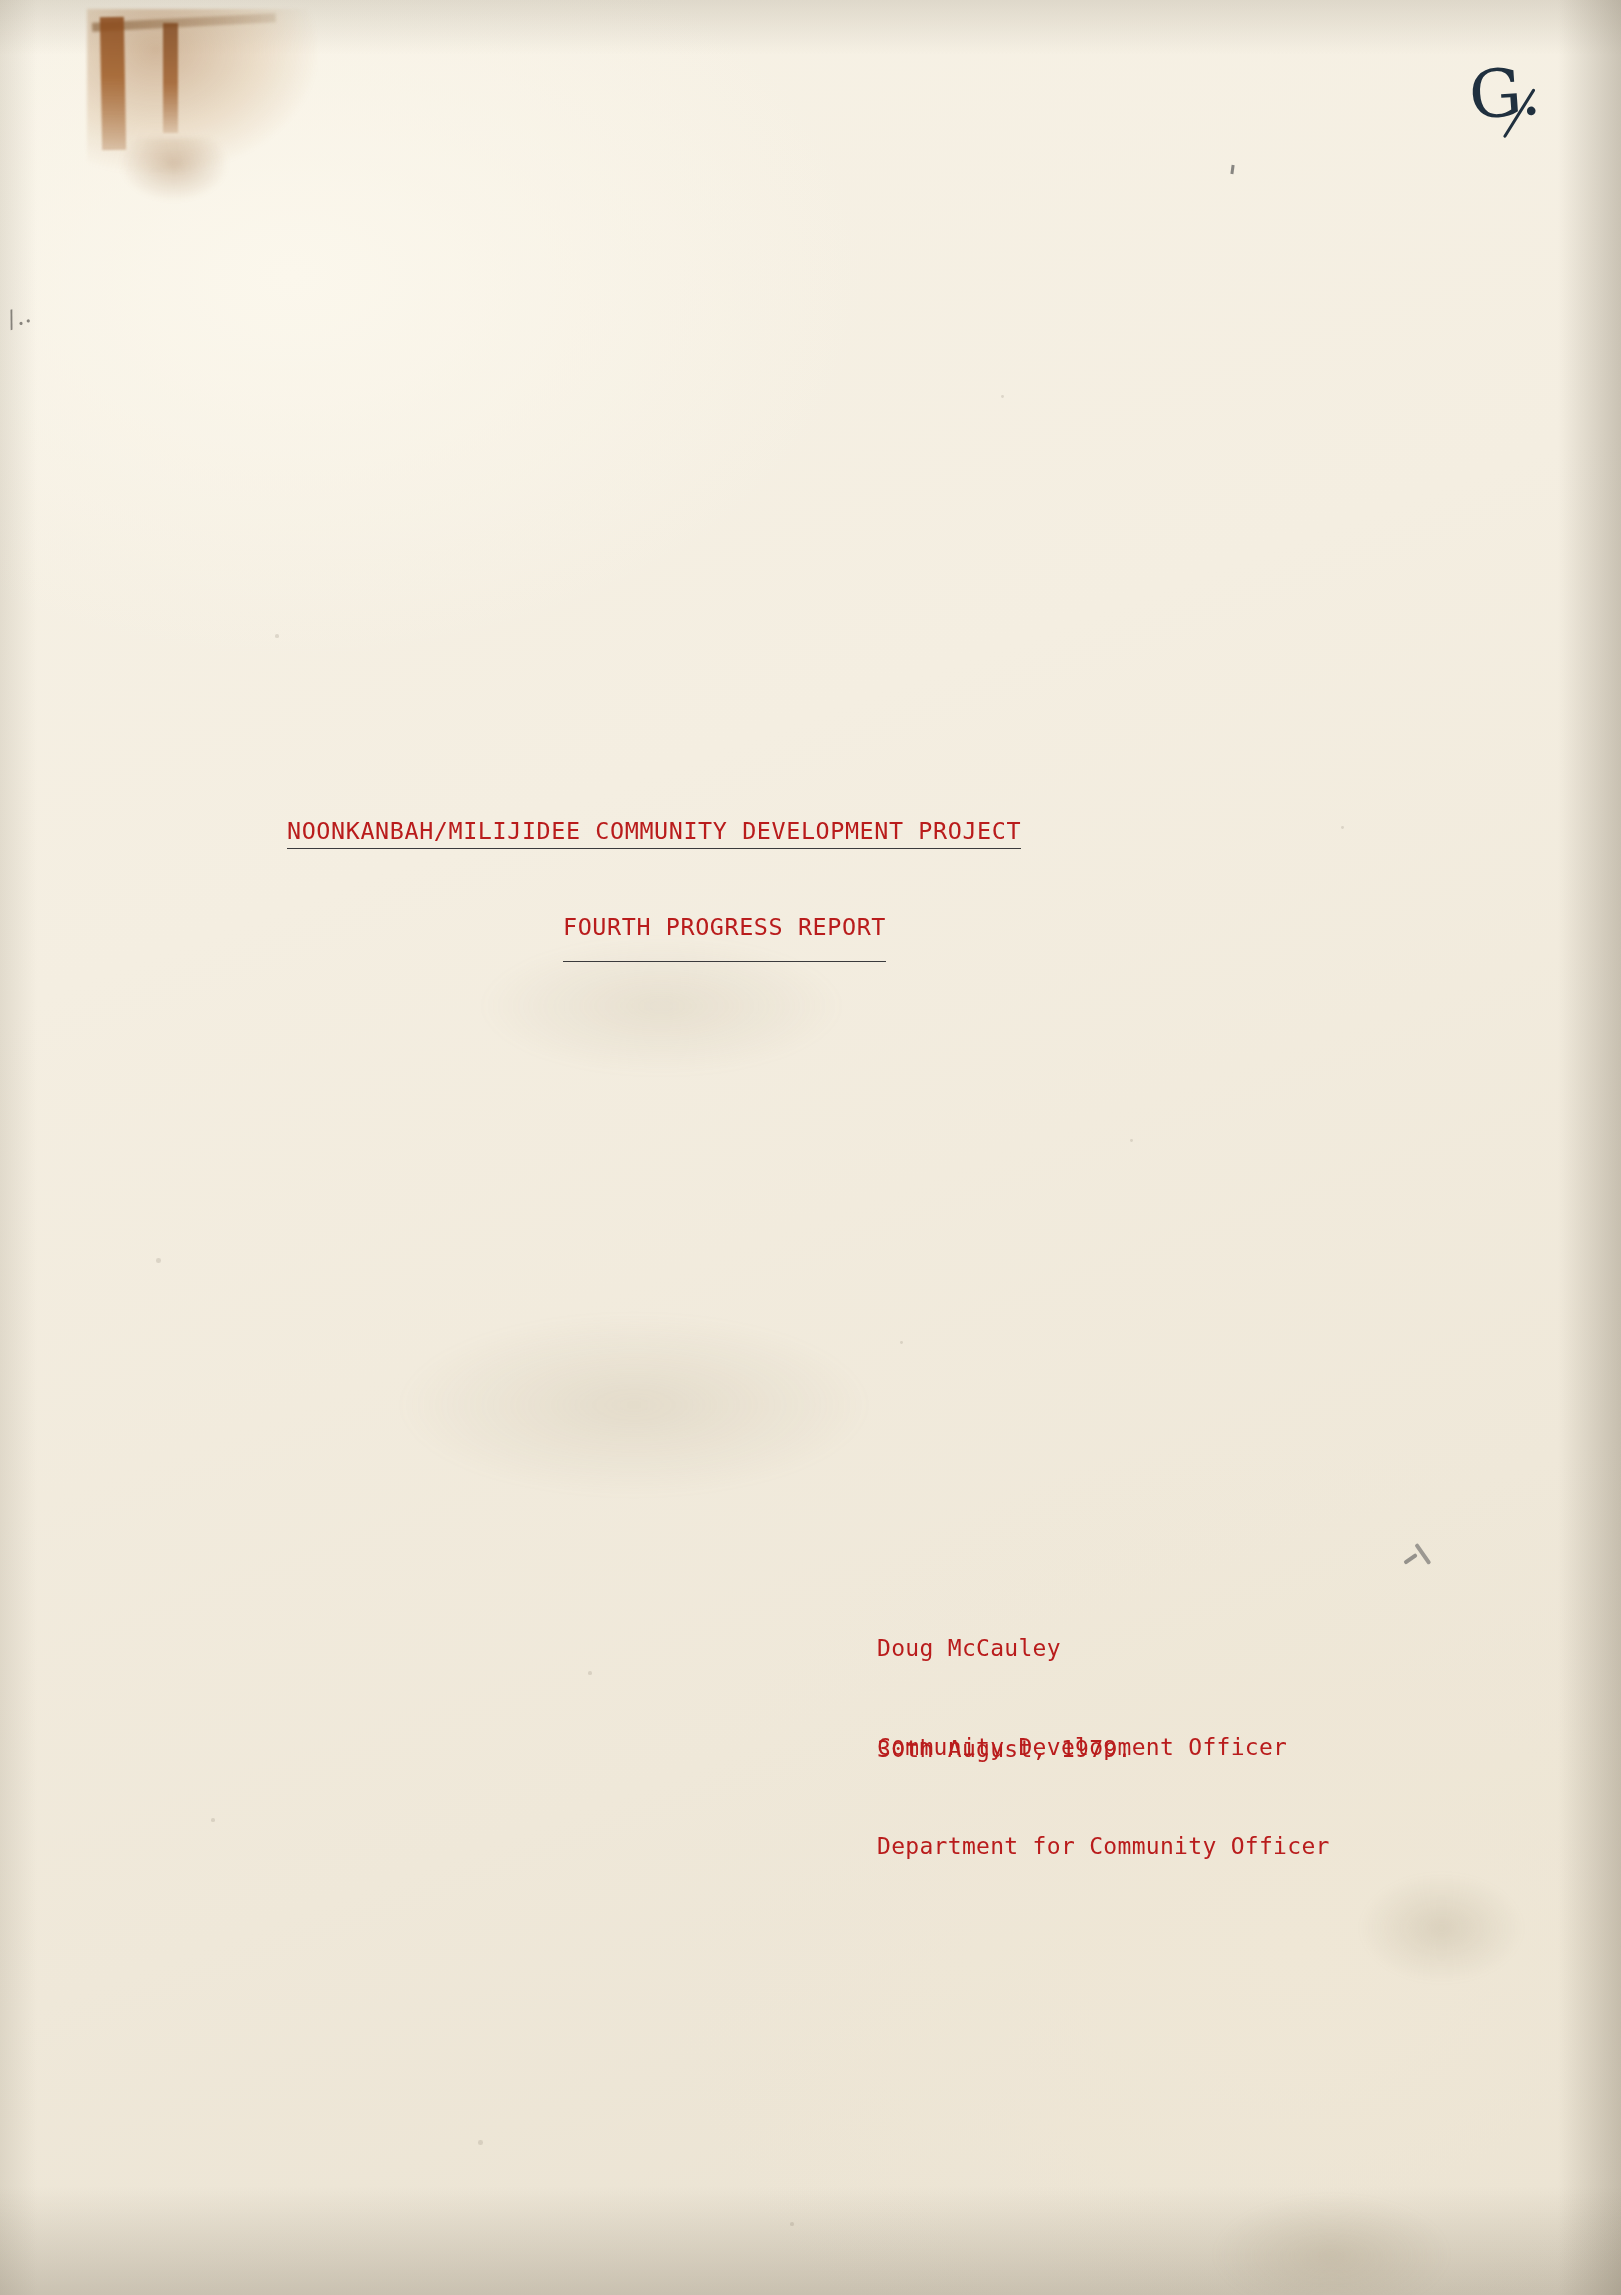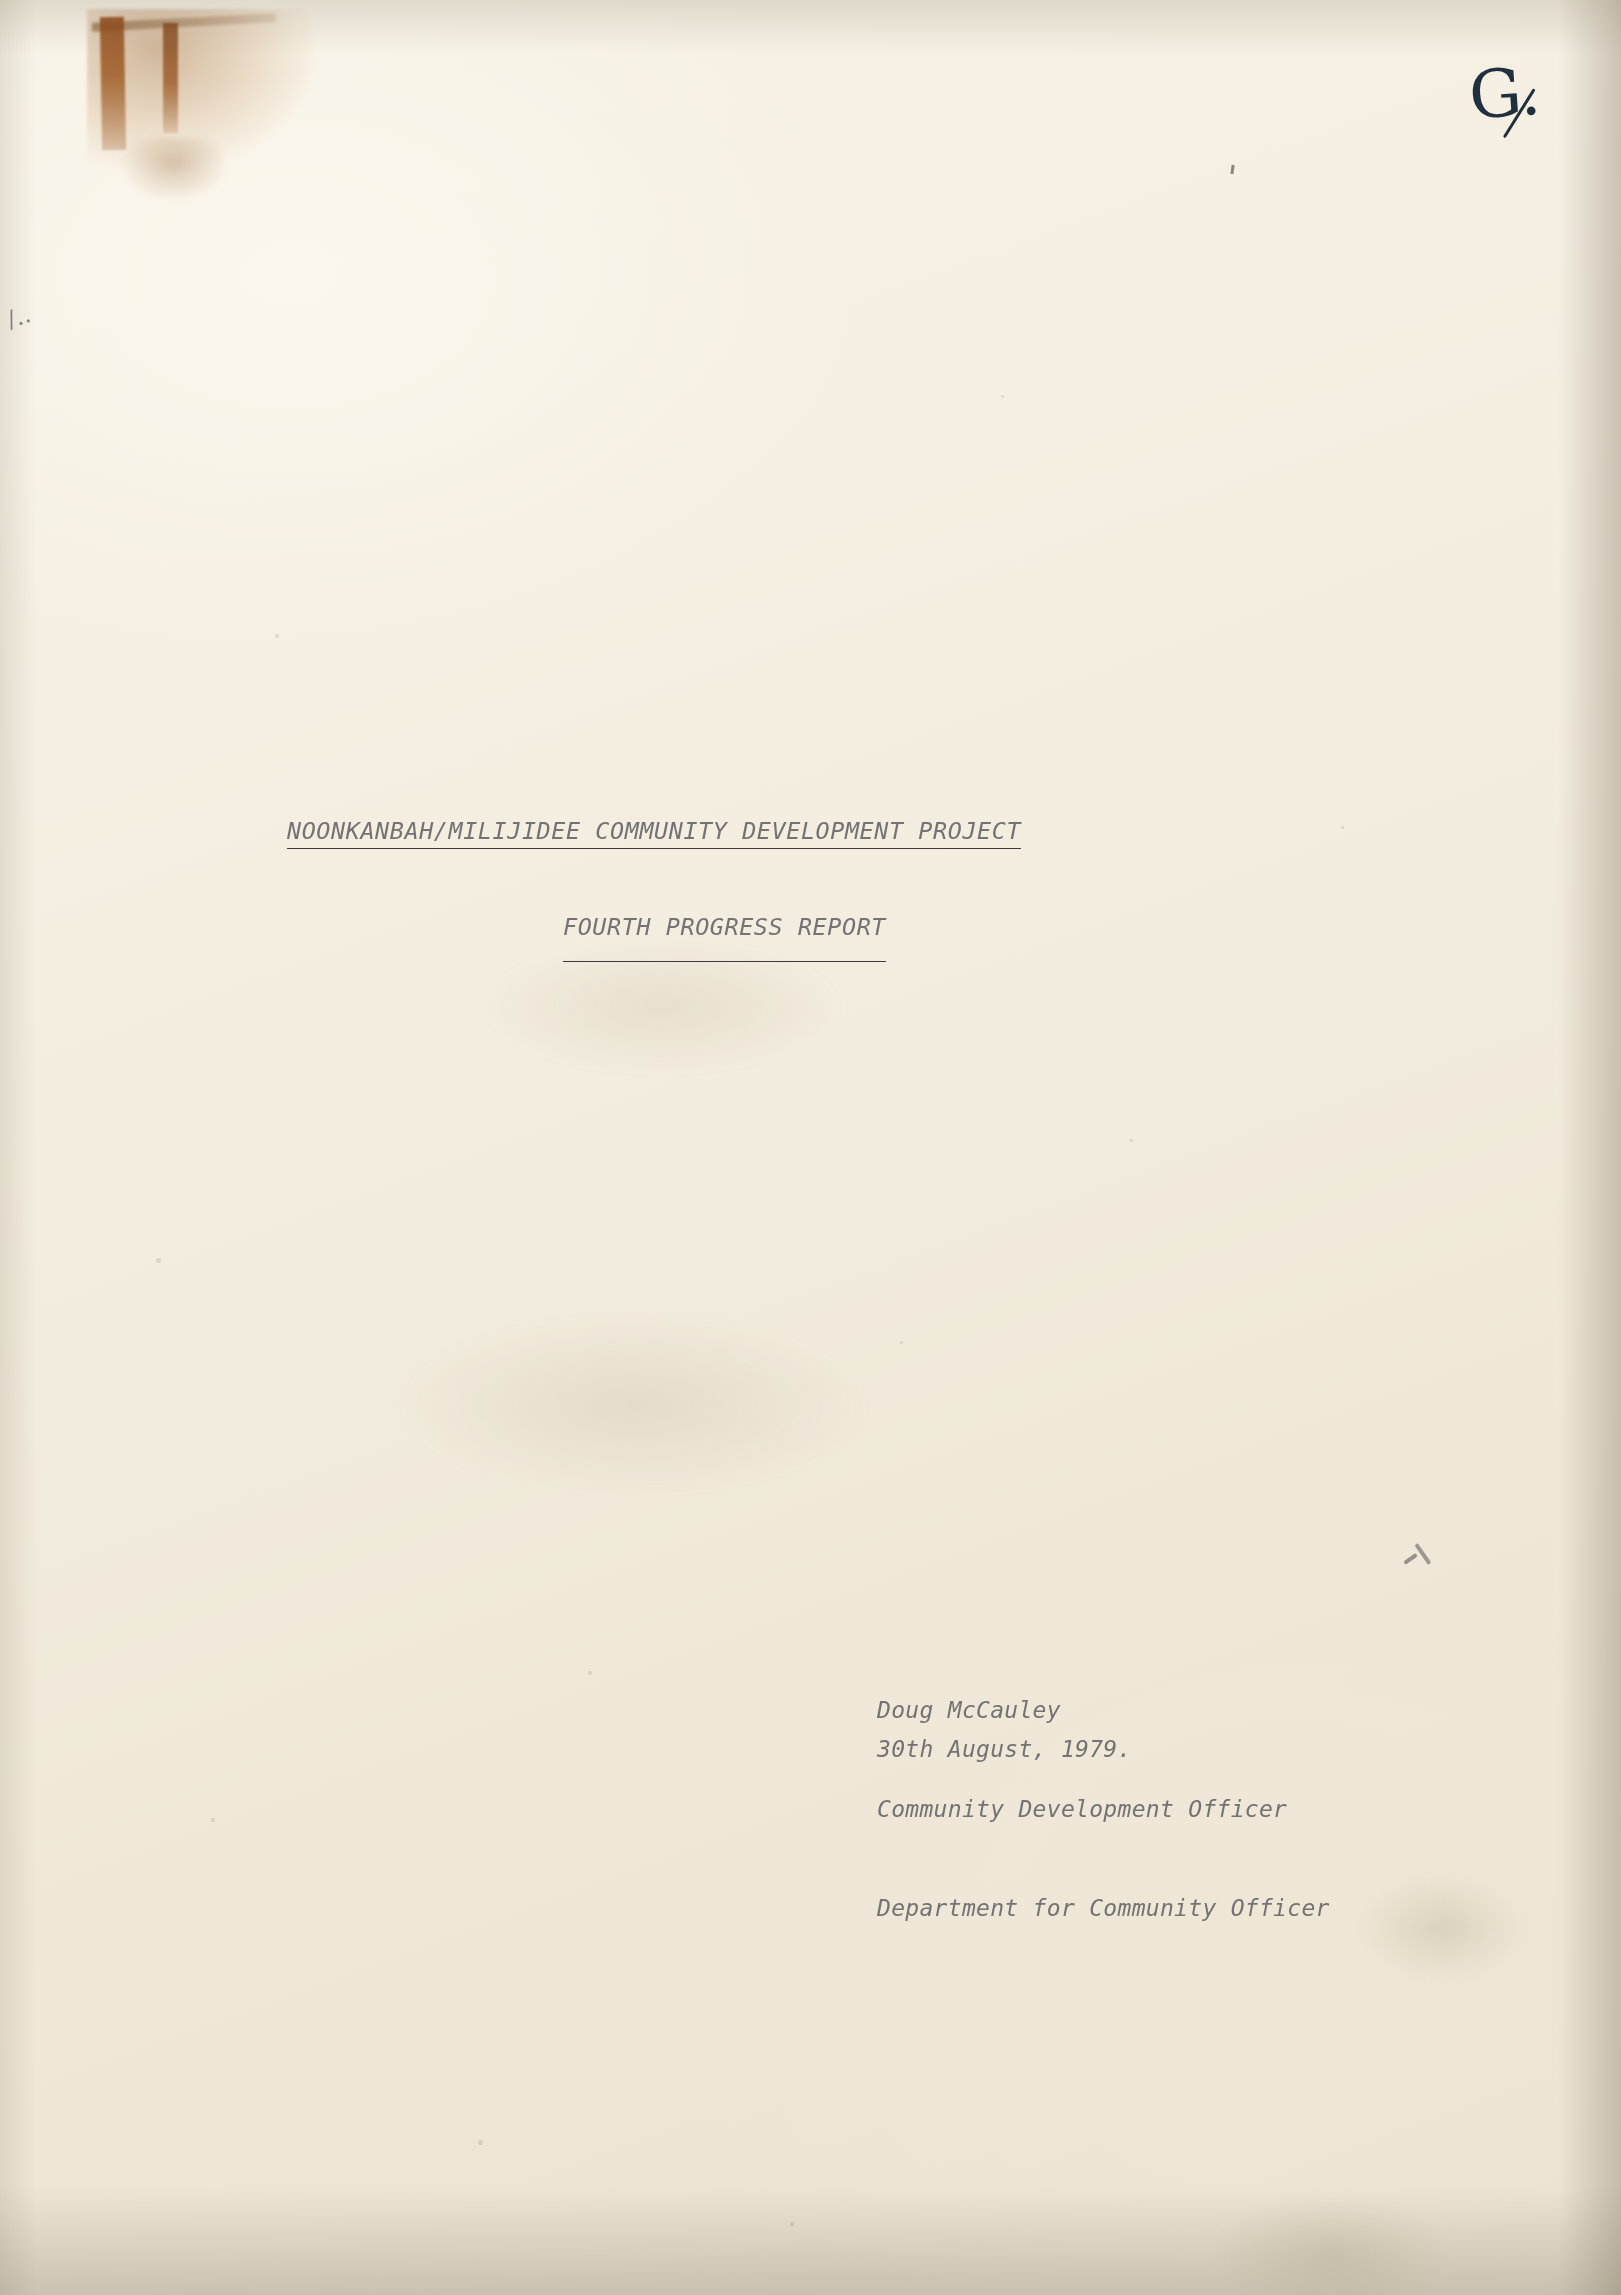--- a/index.html
+++ b/index.html
@@ -160,44 +160,43 @@
   .fleck {
     position: absolute;
     background: #6f6353;
     border-radius: 50%;
     opacity: 0.5;
   }
 
   
   .typed {
     position: absolute;
-    color: #737373;
+    color: #b91c1c;
     font-family: "DejaVu Sans Mono", monospace;
     white-space: pre;
-    font-style: italic;
   }
   .title-main {
     left: 287px;
     top: 817px;
     font-size: 23.4px;
     letter-spacing: 0.6px;
     border-bottom: 1.5px solid #3a3a3c;
     padding-bottom: 2.8px;
   }
   .title-sub {
     left: 563px;
     top: 913px;
     font-size: 23.4px;
     letter-spacing: 0.6px;
     border-bottom: 1.5px solid #3a3a3c;
     padding-bottom: 20px;
   }
   .sig-block {
     left: 877px;
-    top: 1628px;
+    top: 1566px;
     font-size: 23px;
     line-height: 33px;
     letter-spacing: 0.3px;
   }
   .date-line {
     left: 877px;
     top: 1736px;
     font-size: 23px;
     letter-spacing: 0.3px;
   }

